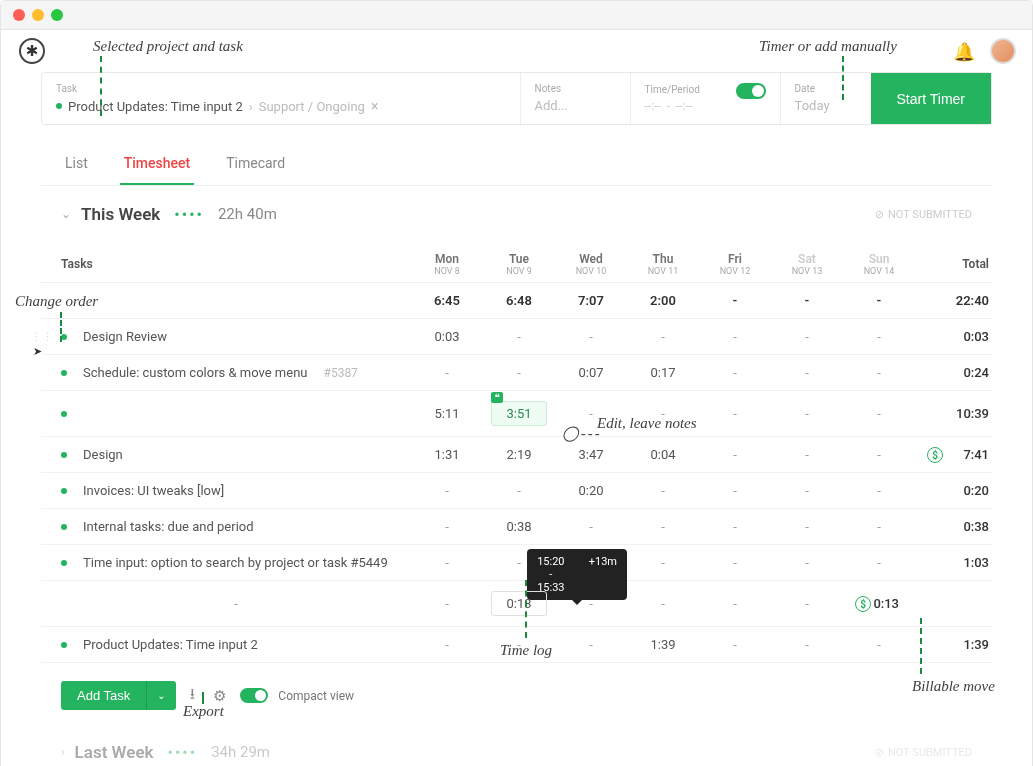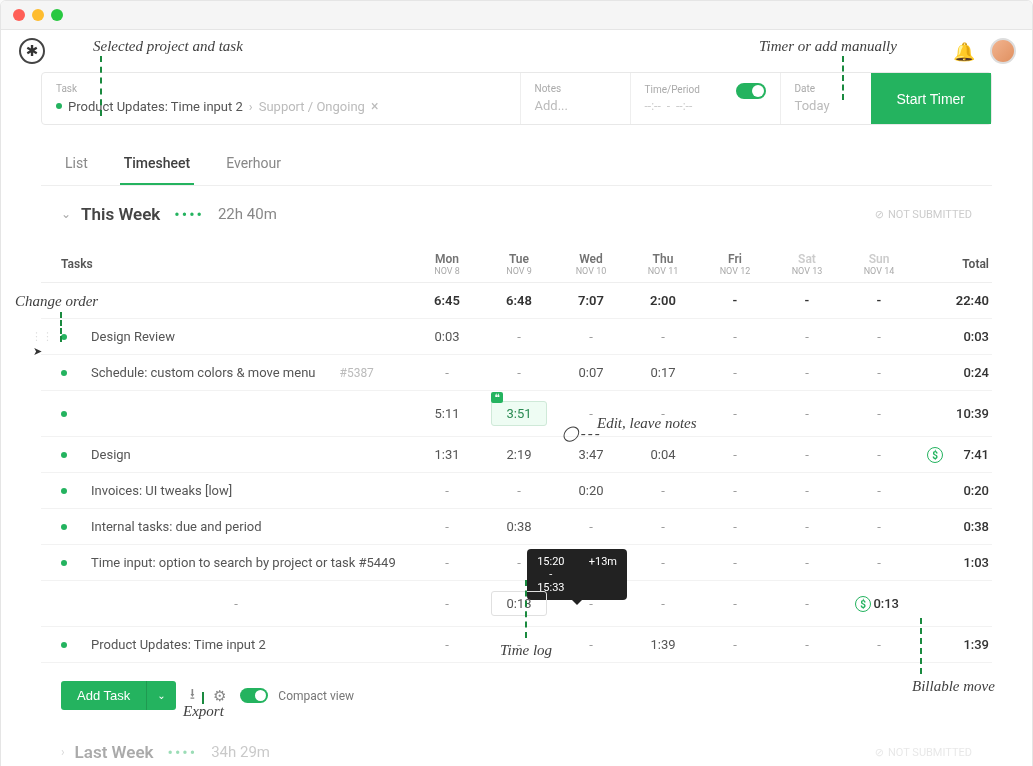--- a/index.html
+++ b/index.html
@@ -26,41 +26,41 @@
 .task-name { color: #555; }
 .breadcrumb { color: #bbb; display: flex; align-items: center; gap: 6px; }
 .breadcrumb .x { color: #bbb; font-size: 14px; cursor: pointer; }
 .notes-ph, .date-ph { color: #bbb; font-size: 13px; }
 .time-slots { display: flex; gap: 6px; align-items: center; color: #ccc; font-size: 12px; }
 .toggle { width: 30px; height: 16px; background: #24b35f; border-radius: 8px; position: relative; display: inline-block; margin-left: auto; }
 .toggle::after { content: ''; position: absolute; right: 2px; top: 2px; width: 12px; height: 12px; background: #fff; border-radius: 50%; }
 .btn-start { background: #24b35f; color: #fff; padding: 0 26px; display: flex; align-items: center; font-size: 14px; border: none; cursor: pointer; }
 .tabs { display: flex; gap: 28px; border-bottom: 1px solid #eee; padding: 0 20px; }
 .tab { padding: 12px 4px; color: #888; cursor: pointer; font-size: 14px; }
-.tab.active { color: #404040; border-bottom: 2px solid #24b35f; font-weight: 500; text-align: center; }
+.tab.active { color: #ef4444; border-bottom: 2px solid #24b35f; font-weight: 500; text-align: center; }
 .week-header { display: flex; align-items: center; padding: 18px 20px; }
 .week-title { font-size: 17px; font-weight: 600; color: #444; }
 .chev { color: #aaa; margin-right: 10px; font-size: 12px; }
 .sync-dots { color: #24b35f; margin: 0 14px; letter-spacing: 2px; font-size: 16px; }
 .week-hours { color: #888; font-size: 15px; }
 .not-submitted { margin-left: auto; color: #ccc; font-size: 11px; display: flex; align-items: center; gap: 4px; }
 .sheet-head, .sheet-row { display: grid; grid-template-columns: 350px repeat(7, 72px) 90px; align-items: center; }
 .sheet-head { border-bottom: 1px solid #eee; padding: 10px 0 6px 20px; }
 .sheet-head .day { text-align: center; }
 .day-name { font-size: 12px; font-weight: 600; color: #737373; }
 .day-name.weekend { color: #ccc; }
 .day-date { font-size: 9px; color: #aaa; text-transform: uppercase; }
 .col-tasks { font-size: 12px; font-weight: 600; color: #555; }
 .col-total { font-size: 12px; font-weight: 600; color: #555; text-align: right; padding-right: 16px; }
 .sheet-row { border-bottom: 1px solid #f2f2f2; padding: 10px 0 10px 20px; position: relative; }
 .sheet-row.summary .cell { font-weight: 600; color: #333; }
 .cell { text-align: center; color: #999; font-size: 13px; }
 .cell.v { color: #555; }
 .cell.total-c { text-align: right; padding-right: 16px; color: #333; font-weight: 500; }
-.task-cell { display: flex; align-items: center; gap: 24px; font-size: 13px; color: #555; }
+.task-cell { display: flex; align-items: center; gap: 16px; font-size: 13px; color: #555; }
 .task-cell .hash { color: #bbb; font-size: 12px; }
 .drag-handle { position: absolute; left: -10px; color: #ddd; font-size: 11px; cursor: grab; }
 .cursor-icon { position: absolute; left: -8px; top: 26px; color: #333; font-size: 11px; }
 .star { color: #ddd; font-size: 13px; }
 .play { width: 18px; height: 18px; background: #24b35f; border-radius: 50%; display: inline-flex; align-items: center; justify-content: center; color: #fff; font-size: 8px; }
 .edit-cell { border: 1px solid #cfe9d8; border-radius: 3px; padding: 4px 14px; background: #eefcf3; color: #2a8a52; position: relative; display: inline-block; }
 .quote-badge { position: absolute; left: -1px; top: -10px; background: #24b35f; color: #fff; font-size: 10px; padding: 0 3px; border-radius: 2px; }
 .tooltip { position: absolute; background: #222; color: #fff; font-size: 11px; padding: 6px 10px; border-radius: 4px; display: flex; gap: 24px; top: -6px; }
 .tooltip::after { content: ''; position: absolute; bottom: -5px; left: 50%; margin-left: -5px; border: 5px solid transparent; border-top-color: #222; border-bottom: none; }
 .time-box { border: 1px solid #e0e0e0; border-radius: 3px; padding: 4px 14px; display: inline-block; }
@@ -123,21 +123,21 @@
       <div class="input-col date">
         <span class="input-label">Date</span>
         <span class="date-ph">Today</span>
       </div>
       <button class="btn-start">Start Timer</button>
     </div>
 
     <div class="tabs">
       <div class="tab">List</div>
       <div class="tab active">Timesheet</div>
-      <div class="tab">Everhour</div>
+      <div class="tab">Timecard</div>
     </div>
 
     <div class="week-header">
       <span class="chev">⌄</span>
       <span class="week-title">This Week</span>
       <span class="sync-dots">••••</span>
       <span class="week-hours">22h 40m</span>
       <span class="not-submitted">
             <span>⊘</span>
             <span>NOT SUBMITTED</span>

